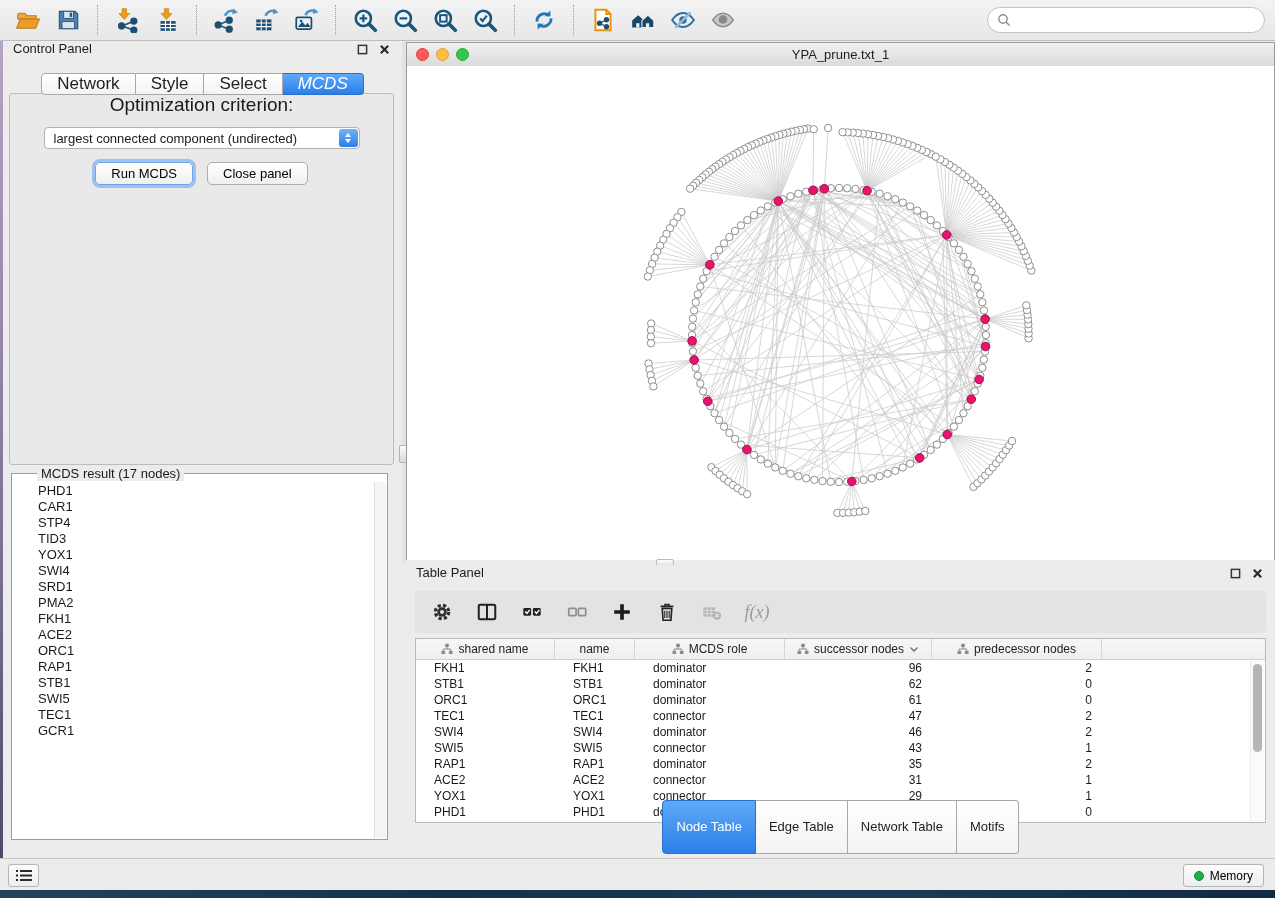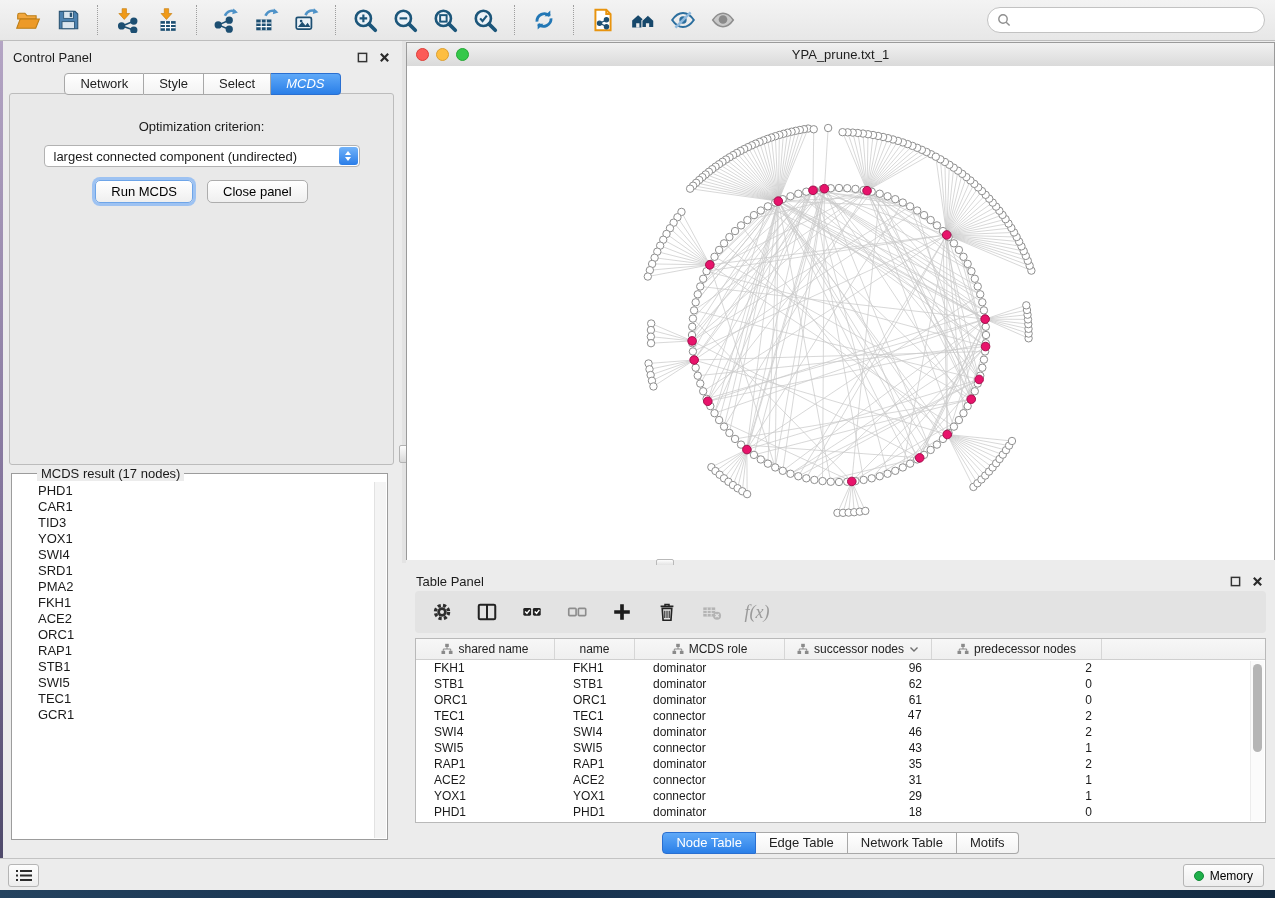--- a/index.html
+++ b/index.html
@@ -17,33 +17,33 @@
     border-radius:13px;display:flex;align-items:center;padding:0 9px;gap:6px;box-sizing:border-box;}
   #search-box input{border:none;outline:none;flex:1;font-size:13px;background:transparent;
     font-family:"Liberation Sans",sans-serif;}
   
   #left-strip{position:absolute;left:0;top:41px;width:3px;height:849px;
     background:linear-gradient(#b4a5c4,#7e6f97 60%,#4a4666);}
   #bottom-strip{position:absolute;left:0;top:890px;width:1275px;height:8px;
     background:linear-gradient(90deg,#24435f,#16304d 35%,#1d3a58 70%,#12293f);}
   
   #control-panel{position:absolute;left:3px;top:41px;width:399px;height:817px;background:#ececec;}
-  .panel-titlebar{position:relative;height:24px;display:flex;align-items:flex-end;padding:0 10px;
+  .panel-titlebar{position:relative;height:24px;display:flex;align-items:flex-start;padding:0 10px;
     font-size:13px;color:#1c1c1c;}
   .panel-titlebar .spacer{flex:1;}
   .win-mini-btn{width:16px;height:16px;display:flex;align-items:center;justify-content:center;margin-left:6px;}
   .cp-tabs{position:absolute;top:32px;left:0;right:0;display:flex;justify-content:center;z-index:3;}
-  .cptab{height:20px;line-height:20px;padding:0 15px;font-size:13px;color:#222;
+  .cptab{height:20px;line-height:20px;padding:0 15px;font-size:17px;color:#222;
     background:linear-gradient(#ffffff,#f3f3f3);border:1px solid #a8a8a8;border-left:none;}
   .cptab:first-child{border-left:1px solid #a8a8a8;border-radius:4px 0 0 4px;}
   .cptab.selected{background:linear-gradient(#5fa9f8,#2a7fe8);color:#fff;border-color:#2a6fd0;
     border-radius:0 4px 4px 0;font-style:italic;}
   .cp-body{position:absolute;left:6px;right:8px;top:52px;height:370px;background:#e9e9e9;
     border:1px solid #bcbcbc;border-radius:3px;}
-  .opt-label{margin-top:25px;text-align:center;font-size:13px;}
+  .opt-label{text-align:center;font-size:19px;}
   .dropdown{margin:11px auto 0;width:316px;height:22px;background:#fff;border:1px solid #b2b2b2;
     border-radius:4px;display:flex;align-items:center;position:relative;font-size:13px;
     padding-left:9px;box-sizing:border-box;}
   .dd-stepper{position:absolute;right:1px;top:1px;bottom:1px;width:19px;border-radius:3px;
     background:linear-gradient(#72b3f9,#2a7de8);display:flex;flex-direction:column;
     align-items:center;justify-content:center;gap:2px;}
   .tri-up{width:0;height:0;border-left:3.5px solid transparent;border-right:3.5px solid transparent;
     border-bottom:4.5px solid #fff;}
   .tri-down{width:0;height:0;border-left:3.5px solid transparent;border-right:3.5px solid transparent;
     border-top:4.5px solid #fff;}
@@ -92,21 +92,21 @@
     border-right:1px solid #d6d6d6;box-sizing:border-box;height:100%;}
   .tbody{font-size:12px;}
   .trow{display:flex;height:16px;line-height:16px;}
   .tcell{box-sizing:border-box;overflow:hidden;white-space:nowrap;}
   .tcell.txt{padding-left:18px;text-align:left;}
   .tcell.num{padding-right:10px;text-align:right;}
   .tp-scrollbar{position:absolute;right:1px;top:22px;bottom:1px;width:13px;background:#fbfbfb;
     border-left:1px solid #ececec;}
   .tp-scrollbar .thumb{position:absolute;left:2px;width:9px;top:3px;height:88px;background:#b5b5b5;border-radius:5px;}
   .tp-tabs{position:absolute;left:0;right:0;bottom:4px;display:flex;justify-content:center;}
-  .tptab{height:20px;line-height:20px;padding:0 13px;font-size:13px;color:#222;
+  .tptab{height:20px;line-height:20px;padding:16px 13px;font-size:13px;color:#222;
     background:linear-gradient(#ffffff,#f3f3f3);border:1px solid #a8a8a8;border-left:none;margin-top:20px;}
   .tptab:first-child{border-left:1px solid #a8a8a8;border-radius:4px 0 0 4px;}
   .tptab:last-child{border-radius:0 4px 4px 0;}
   .tptab.selected{background:linear-gradient(#5fa9f8,#2a7fe8);color:#fff;border-color:#2a6fd0;
     border-radius:4px 0 0 4px;}
   
   #status-bar{position:absolute;left:0;top:858px;width:1275px;height:32px;background:#ececec;
     border-top:1px solid #c3c3c3;box-sizing:border-box;}
   #menu-list-btn{position:absolute;left:8px;top:5px;width:31px;height:23px;
     background:linear-gradient(#fdfdfd,#ededed);border:1px solid #b5b5b5;border-radius:3px;
@@ -304,20 +304,21 @@
       <div class="btn-row">
         <button class="cp-btn focused">Run MCDS</button>
         <button class="cp-btn">Close panel</button>
       </div>
     </div>
     <fieldset id="mcds-fieldset">
       <legend>MCDS result (17 nodes)</legend>
       <div id="mcds-list">
           <div class="mcds-item">PHD1</div>
           <div class="mcds-item">CAR1</div>
+          <div class="mcds-item">STP4</div>
           <div class="mcds-item">TID3</div>
           <div class="mcds-item">YOX1</div>
           <div class="mcds-item">SWI4</div>
           <div class="mcds-item">SRD1</div>
           <div class="mcds-item">PMA2</div>
           <div class="mcds-item">FKH1</div>
           <div class="mcds-item">ACE2</div>
           <div class="mcds-item">ORC1</div>
           <div class="mcds-item">RAP1</div>
           <div class="mcds-item">STB1</div>
@@ -1068,21 +1069,21 @@
             <div class="tcell txt" style="width: 139px;">ORC1</div>
             <div class="tcell txt" style="width: 80px;">ORC1</div>
             <div class="tcell txt" style="width: 150px;">dominator</div>
             <div class="tcell num" style="width: 147px;">61</div>
             <div class="tcell num" style="width: 170px;">0</div>
           </div>
           <div class="trow">
             <div class="tcell txt" style="width: 139px;">TEC1</div>
             <div class="tcell txt" style="width: 80px;">TEC1</div>
             <div class="tcell txt" style="width: 150px;">connector</div>
-            <div class="tcell num" style="width: 147px; font-family: Liberation Mono, monospace;">47</div>
+            <div class="tcell num" style="width: 147px;">47</div>
             <div class="tcell num" style="width: 170px;">2</div>
           </div>
           <div class="trow">
             <div class="tcell txt" style="width: 139px;">SWI4</div>
             <div class="tcell txt" style="width: 80px;">SWI4</div>
             <div class="tcell txt" style="width: 150px;">dominator</div>
             <div class="tcell num" style="width: 147px;">46</div>
             <div class="tcell num" style="width: 170px;">2</div>
           </div>
           <div class="trow">

